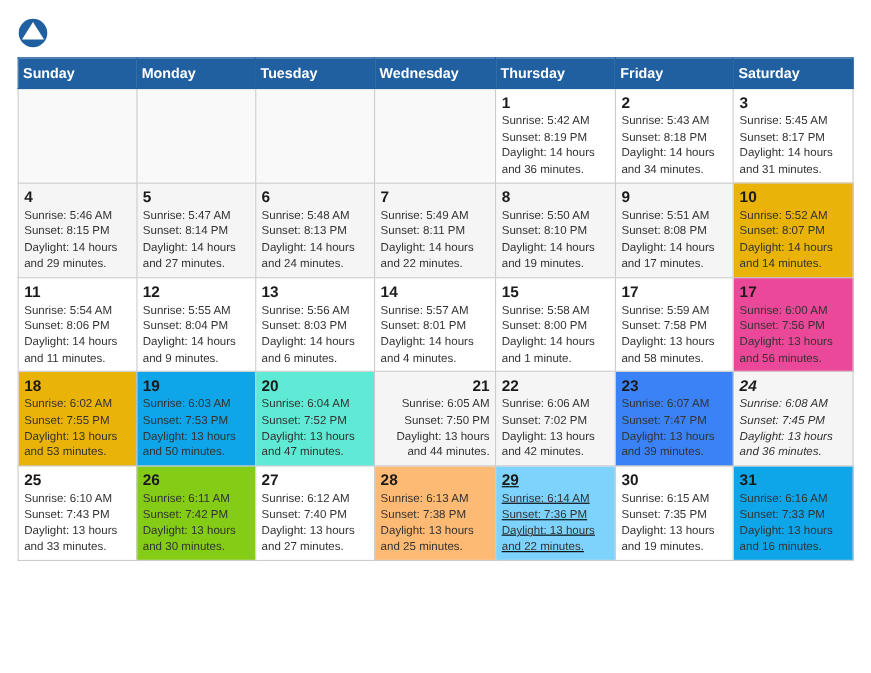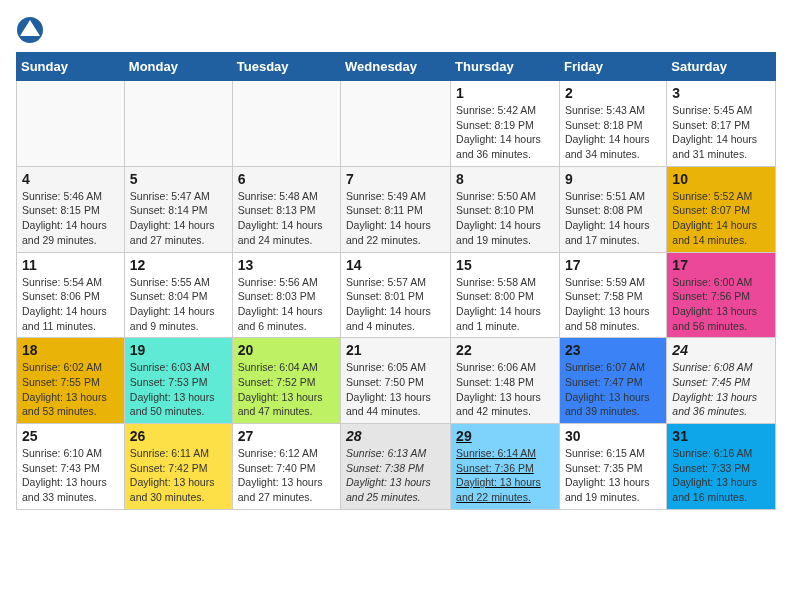--- a/index.html
+++ b/index.html
@@ -259,45 +259,45 @@
         </td>
       </tr>
       <tr>
         <td style="background: #eab308;">
           <span class="day-number">18</span>
           <div class="day-info">Sunrise: 6:02 AM
 Sunset: 7:55 PM
 Daylight: 13 hours
 and 53 minutes.</div>
         </td>
-        <td style="background: #5eead4;">
+        <td style="background: #0ea5e9;">
           <span class="day-number">19</span>
           <div class="day-info">Sunrise: 6:03 AM
 Sunset: 7:53 PM
 Daylight: 13 hours
 and 50 minutes.</div>
         </td>
-        <td style="background: #bef264;">
+        <td style="background: #5eead4;">
           <span class="day-number">20</span>
           <div class="day-info">Sunrise: 6:04 AM
 Sunset: 7:52 PM
 Daylight: 13 hours
 and 47 minutes.</div>
         </td>
-        <td style="background: rgb(245, 245, 245);">
+        <td style="background: rgb(245, 245, 245); text-align: right;">
           <span class="day-number">21</span>
           <div class="day-info">Sunrise: 6:05 AM
 Sunset: 7:50 PM
 Daylight: 13 hours
 and 44 minutes.</div>
         </td>
         <td style="background: rgb(245, 245, 245);">
           <span class="day-number">22</span>
           <div class="day-info">Sunrise: 6:06 AM
-Sunset: 1:48 PM
+Sunset: 7:02 PM
 Daylight: 13 hours
 and 42 minutes.</div>
         </td>
         <td style="background: #3b82f6;">
           <span class="day-number">23</span>
           <div class="day-info">Sunrise: 6:07 AM
 Sunset: 7:47 PM
 Daylight: 13 hours
 and 39 minutes.</div>
         </td>
@@ -310,35 +310,35 @@
         </td>
       </tr>
       <tr>
         <td style="background: rgb(255, 255, 255);">
           <span class="day-number">25</span>
           <div class="day-info">Sunrise: 6:10 AM
 Sunset: 7:43 PM
 Daylight: 13 hours
 and 33 minutes.</div>
         </td>
-        <td style="background: #fde047;">
+        <td style="background: #84cc16;">
           <span class="day-number">26</span>
           <div class="day-info">Sunrise: 6:11 AM
 Sunset: 7:42 PM
 Daylight: 13 hours
 and 30 minutes.</div>
         </td>
         <td style="background: rgb(255, 255, 255);">
           <span class="day-number">27</span>
           <div class="day-info">Sunrise: 6:12 AM
 Sunset: 7:40 PM
 Daylight: 13 hours
 and 27 minutes.</div>
         </td>
-        <td style="background: #e5e5e5; font-style: italic;">
+        <td style="background: #fdba74;">
           <span class="day-number">28</span>
           <div class="day-info">Sunrise: 6:13 AM
 Sunset: 7:38 PM
 Daylight: 13 hours
 and 25 minutes.</div>
         </td>
         <td style="background: #7dd3fc; text-decoration: underline;">
           <span class="day-number">29</span>
           <div class="day-info">Sunrise: 6:14 AM
 Sunset: 7:36 PM

